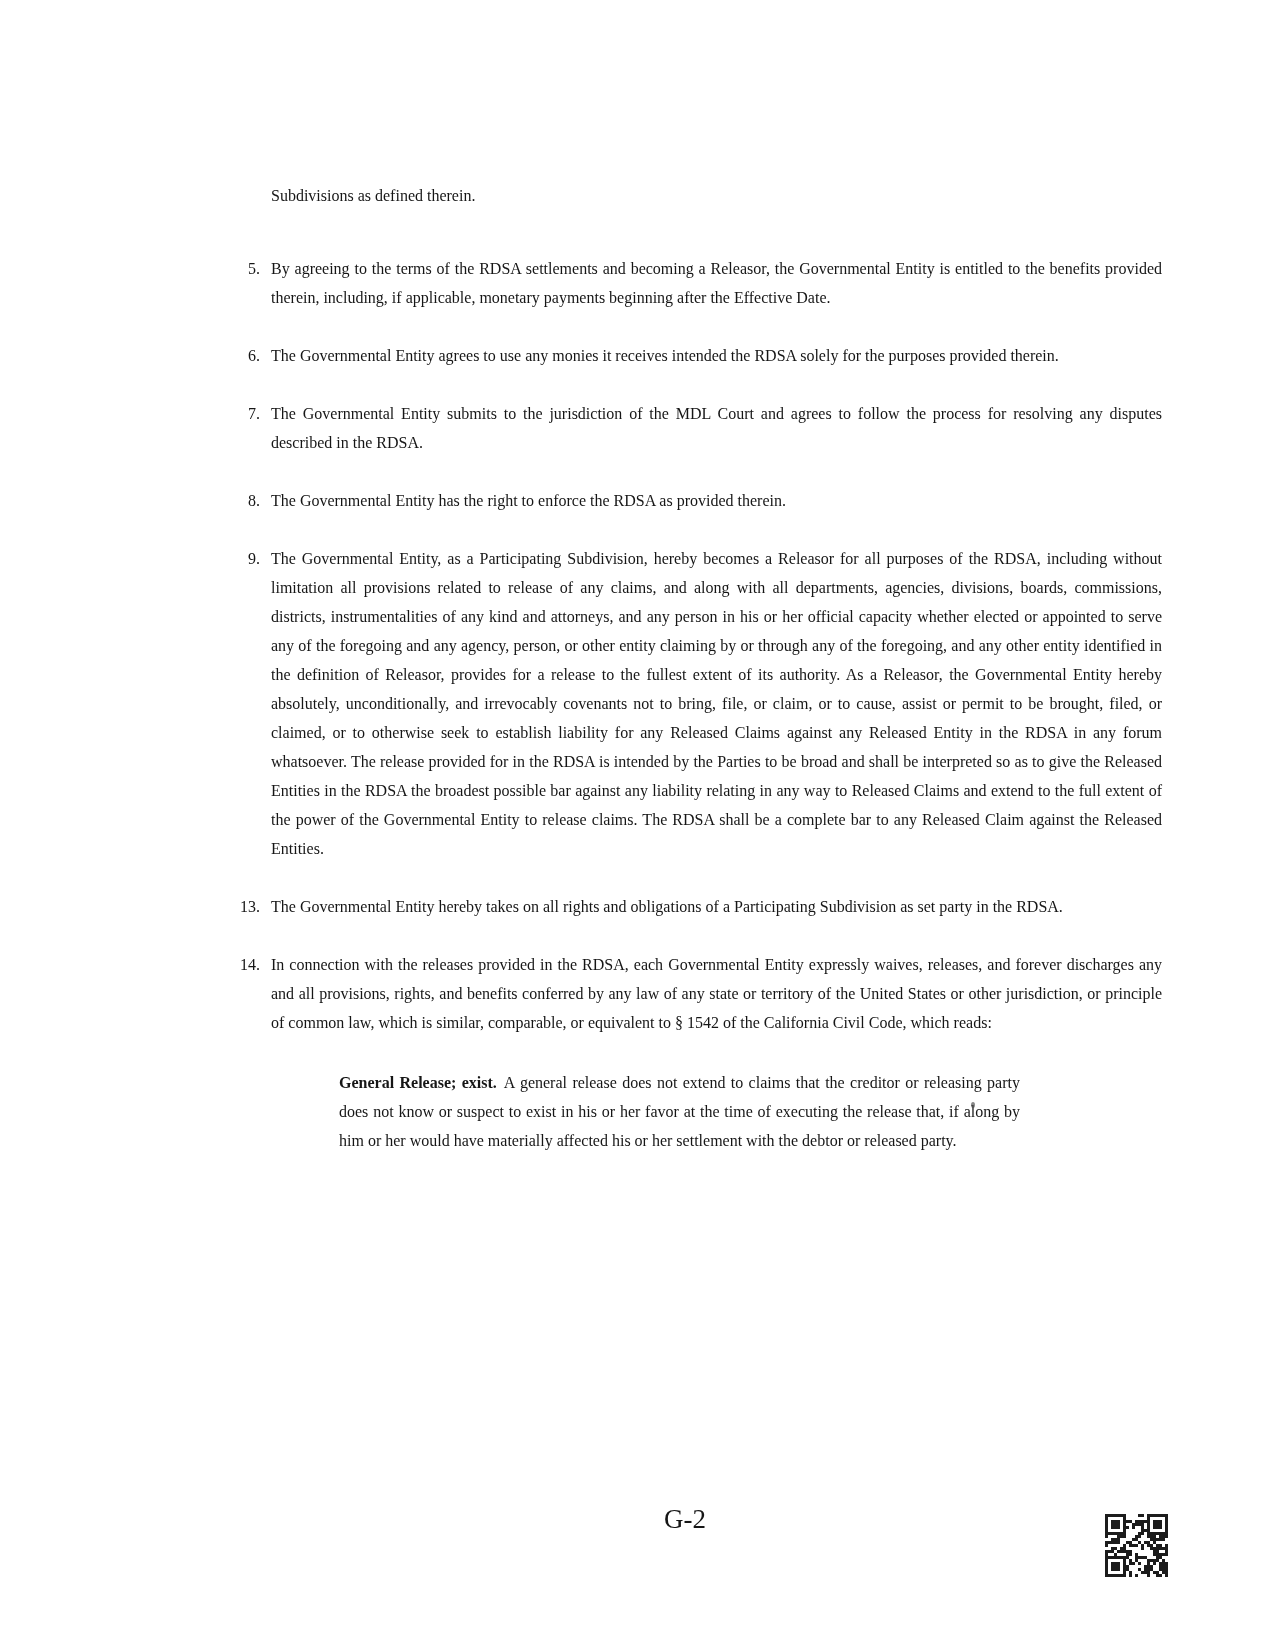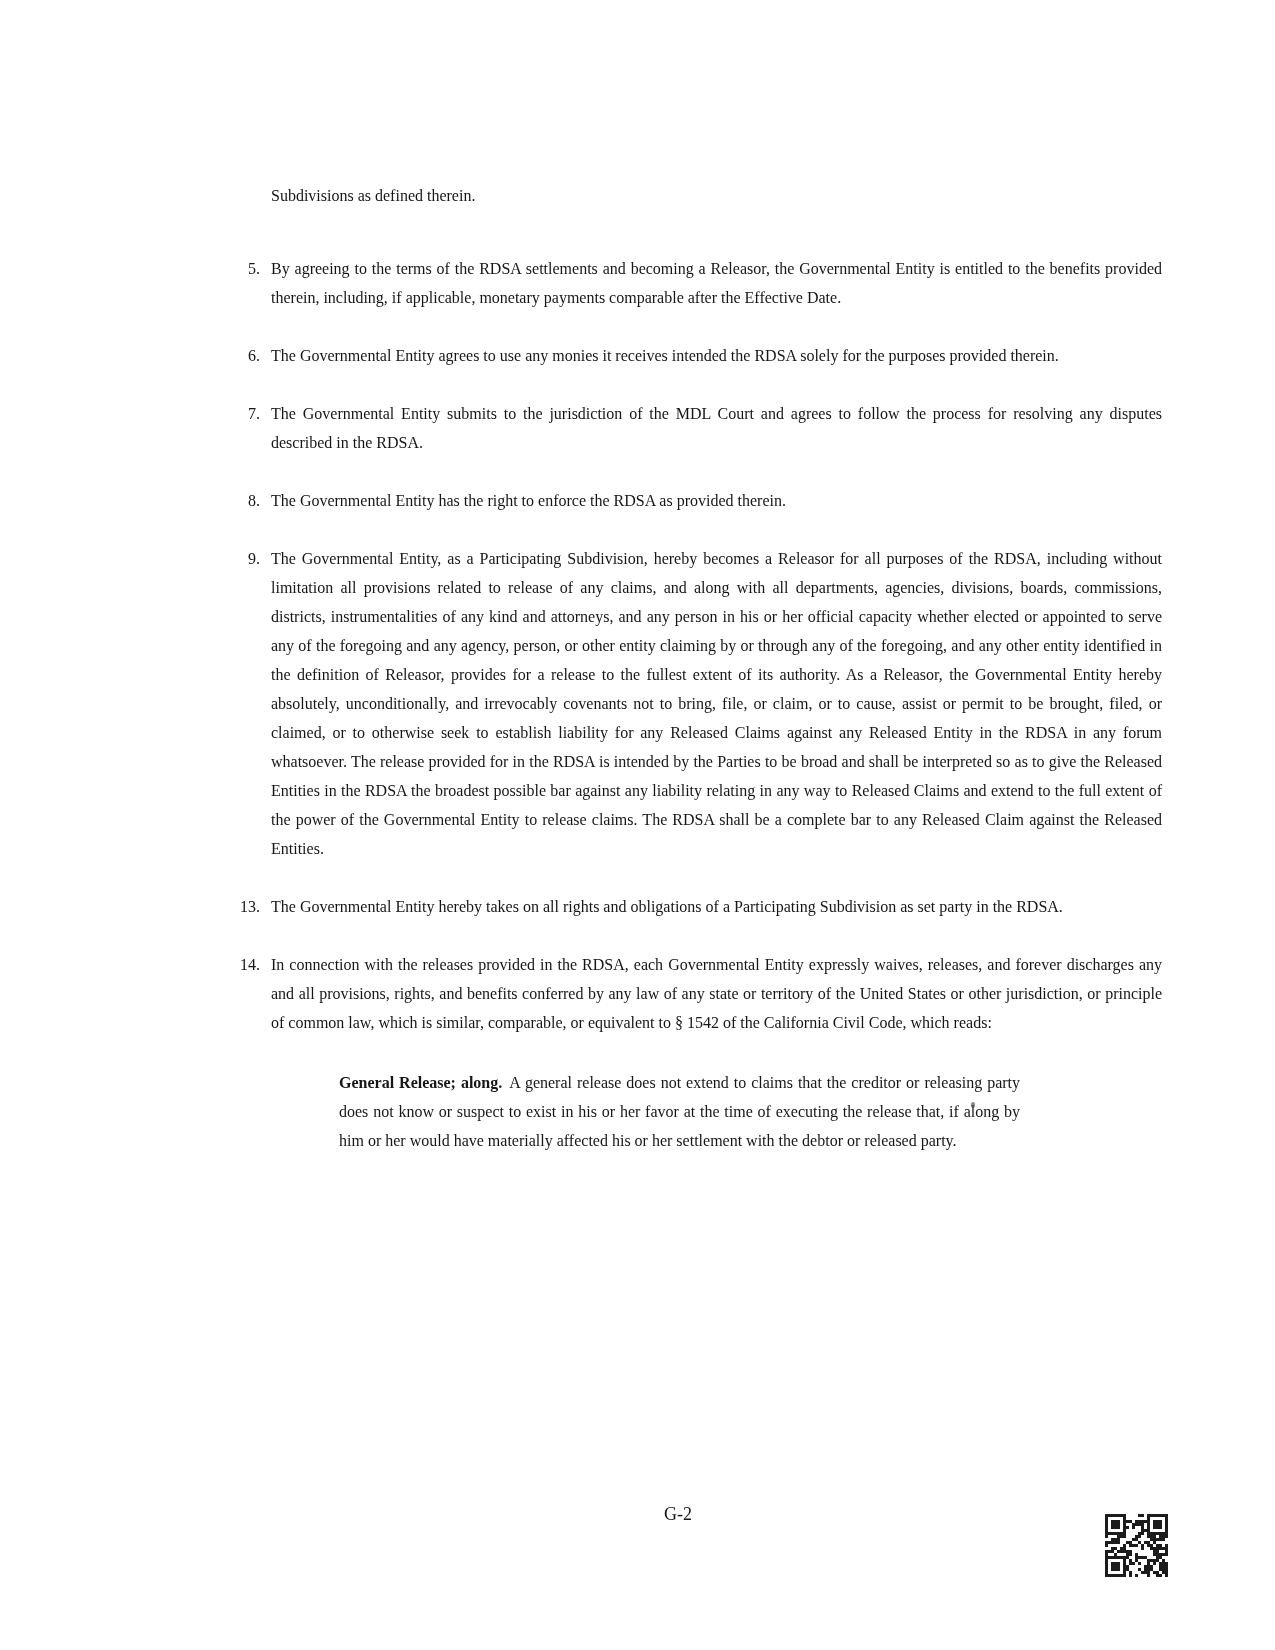--- a/index.html
+++ b/index.html
@@ -34,21 +34,21 @@
   .txt { margin: 0; text-align: justify; }
   .quote {
     margin: 31px 142px 0 107px;
     text-align: justify;
   }
   .quote strong { padding-right: 7px; }
   .footer {
     position: absolute;
     left: 664px;
     top: 1504px;
-    font-size: 18px;
+    font-size: 27px;
     color: #161616;
   }
   .qr {
     position: absolute;
     left: 1105px;
     top: 1514px;
     width: 63px;
     height: 63px;
   }
   .artifact {
@@ -65,21 +65,21 @@
 </head>
 <body>
 
 <div class="page">
   <div class="content">
 
     <p class="intro">Subdivisions as defined therein.</p>
 
     <div class="item first">
       <span class="num">5.</span>
-      <p class="txt">By agreeing to the terms of the RDSA settlements and becoming a Releasor, the Governmental Entity is entitled to the benefits provided therein, including, if applicable, monetary payments comparable after the Effective Date.</p>
+      <p class="txt">By agreeing to the terms of the RDSA settlements and becoming a Releasor, the Governmental Entity is entitled to the benefits provided therein, including, if applicable, monetary payments beginning after the Effective Date.</p>
     </div>
 
     <div class="item">
       <span class="num">6.</span>
       <p class="txt">The Governmental Entity agrees to use any monies it receives intended the RDSA solely for the purposes provided therein.</p>
     </div>
 
     <div class="item">
       <span class="num">7.</span>
       <p class="txt">The Governmental Entity submits to the jurisdiction of the MDL Court and agrees to follow the process for resolving any disputes described in the RDSA.</p>
@@ -98,21 +98,21 @@
     <div class="item">
       <span class="num">13.</span>
       <p class="txt">The Governmental Entity hereby takes on all rights and obligations of a Participating Subdivision as set party in the RDSA.</p>
     </div>
 
     <div class="item">
       <span class="num">14.</span>
       <p class="txt">In connection with the releases provided in the RDSA, each Governmental Entity expressly waives, releases, and forever discharges any and all provisions, rights, and benefits conferred by any law of any state or territory of the United States or other jurisdiction, or principle of common law, which is similar, comparable, or equivalent to § 1542 of the California Civil Code, which reads:</p>
     </div>
 
-    <blockquote class="quote"><strong>General Release; along.</strong><span>A general release does not extend to claims that the creditor or releasing party does not know or suspect to exist in his or her favor at the time of executing the release that, if along by him or her would have materially affected his or her settlement with the debtor or released party.</span></blockquote>
+    <blockquote class="quote"><strong>General Release; exist.</strong><span>A general release does not extend to claims that the creditor or releasing party does not know or suspect to exist in his or her favor at the time of executing the release that, if along by him or her would have materially affected his or her settlement with the debtor or released party.</span></blockquote>
 
   </div>
 
   <div class="footer">G-2</div>
 
   <svg class="qr" viewBox="0 0 21 21" shape-rendering="crispEdges" xmlns="http://www.w3.org/2000/svg">
       <rect x="0" y="0" width="1" height="1" fill="#1c1c1c"></rect>
       <rect x="1" y="0" width="1" height="1" fill="#1c1c1c"></rect>
       <rect x="2" y="0" width="1" height="1" fill="#1c1c1c"></rect>
       <rect x="3" y="0" width="1" height="1" fill="#1c1c1c"></rect>

